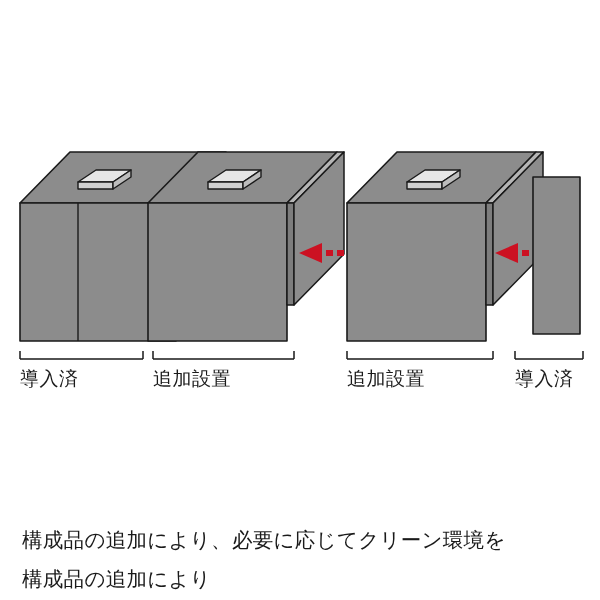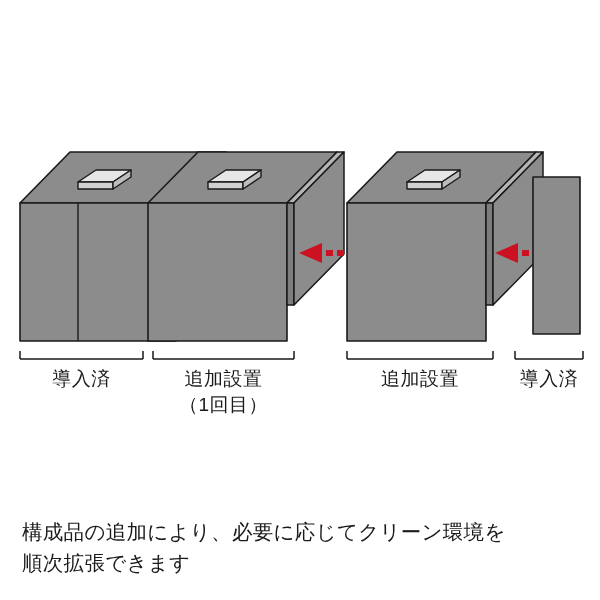--- a/index.html
+++ b/index.html
@@ -22,39 +22,40 @@
   }
   #diagram-svg {
     position: absolute;
     left: 0;
     top: 0;
     width: 600px;
     height: 600px;
   }
   .label-text {
     position: absolute;
-    text-align: center;
+    text-align: left;
     color: #1a1a1a;
     font-size: 19px;
     line-height: 26px;
     letter-spacing: 0.5px;
     white-space: nowrap;
   }
   #caption {
     position: absolute;
     left: 22px;
     top: 516px;
     width: 560px;
     color: #1a1a1a;
     font-size: 20.5px;
     line-height: 31px;
     letter-spacing: 0.3px;
   }
   .caption-line {
     display: block;
+    margin-top: 8px;
   }
 </style>
 </head>
 <body>
 
 <div id="stage">
 
   <svg id="diagram-svg" viewBox="0 0 600 600" xmlns="http://www.w3.org/2000/svg">
 
     <g>
@@ -138,29 +139,28 @@
       <path d="M515,351 L515,359 M515,359 L583,359 M583,351 L583,359"></path>
     </g>
   </svg>
 
   <div class="label-text" style="left:20px; top:366px; width:123px;">
     <span>導入済</span>
   </div>
 
   <div class="label-text" style="left:153px; top:366px; width:141px;">
     <span>追加設置</span><br>
-    <span>（1回目）</span>
   </div>
 
   <div class="label-text" style="left:347px; top:366px; width:146px;">
     <span>追加設置</span><br>
   </div>
 
   <div class="label-text" style="left:515px; top:366px; width:68px;">
     <span>導入済</span>
   </div>
 
   <div id="caption">
     <span class="caption-line">構成品の追加により、必要に応じてクリーン環境を</span>
-    <span class="caption-line">順次拡張できます</span>
+    <span class="caption-line">構成品の追加により</span>
   </div>
 
 </div>
 
 </body></html>

